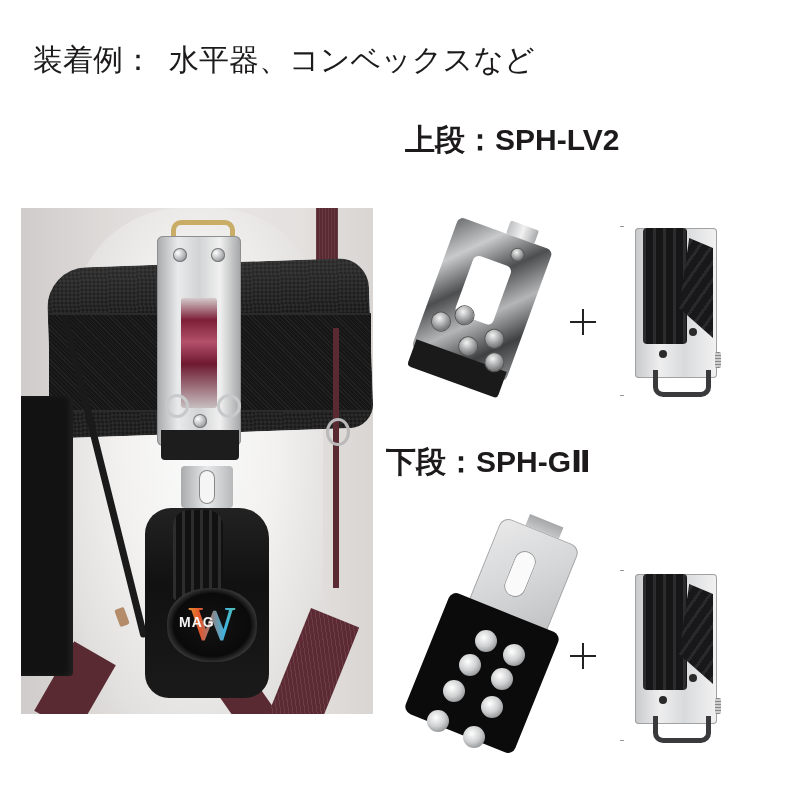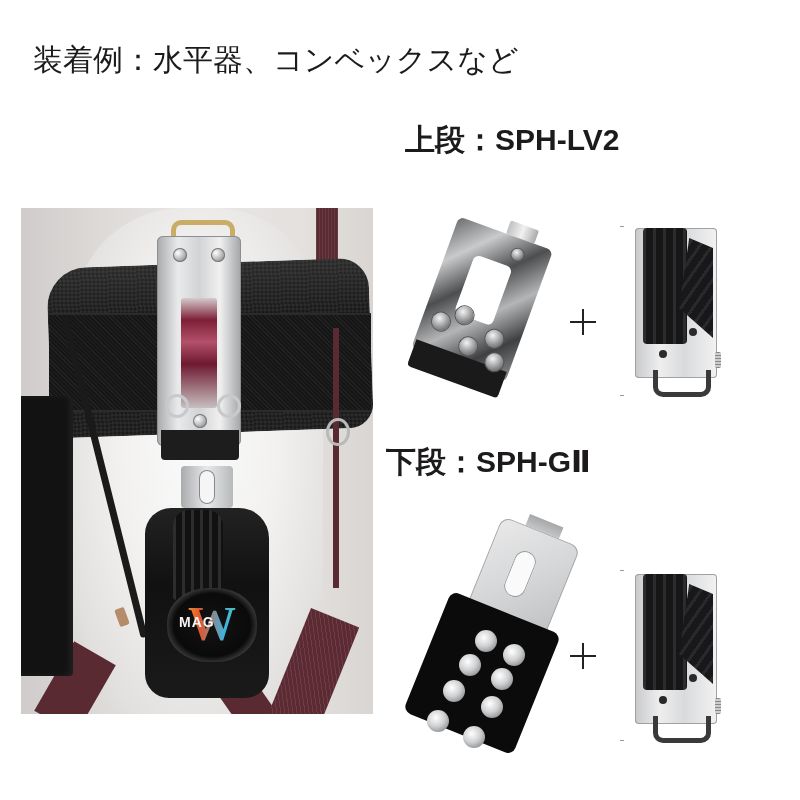--- a/index.html
+++ b/index.html
@@ -7,21 +7,21 @@
     width: 800px; height: 800px; background: #ffffff; position: relative; overflow: hidden;
     font-family: "DejaVu Sans", "Liberation Sans", sans-serif; color: #1c1a1a;
   }
   .abs { position: absolute; }
 
   
   .title {
     left: 33px; top: 38px; font-size: 30px; line-height: 44px; white-space: nowrap; letter-spacing: 0px;
   }
   .title .lead { font-weight: normal; }
-  .title .rest { font-weight: normal; margin-left: 0; }
+  .title .rest { font-weight: normal; margin-left: 16px; }
 
   .label {
     font-size: 30px; font-weight: bold; white-space: nowrap; line-height: 40px;
     font-family: "Liberation Sans", "DejaVu Sans", sans-serif;
   }
   .label-upper { left: 405px; top: 120px; }
   .label-lower { left: 386px; top: 442px; }
 
   
   .photo {

